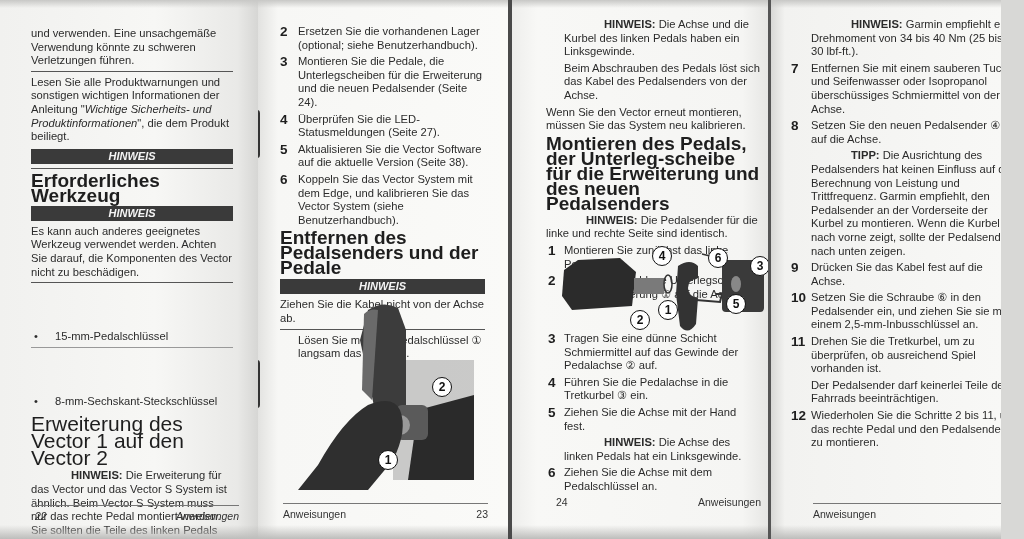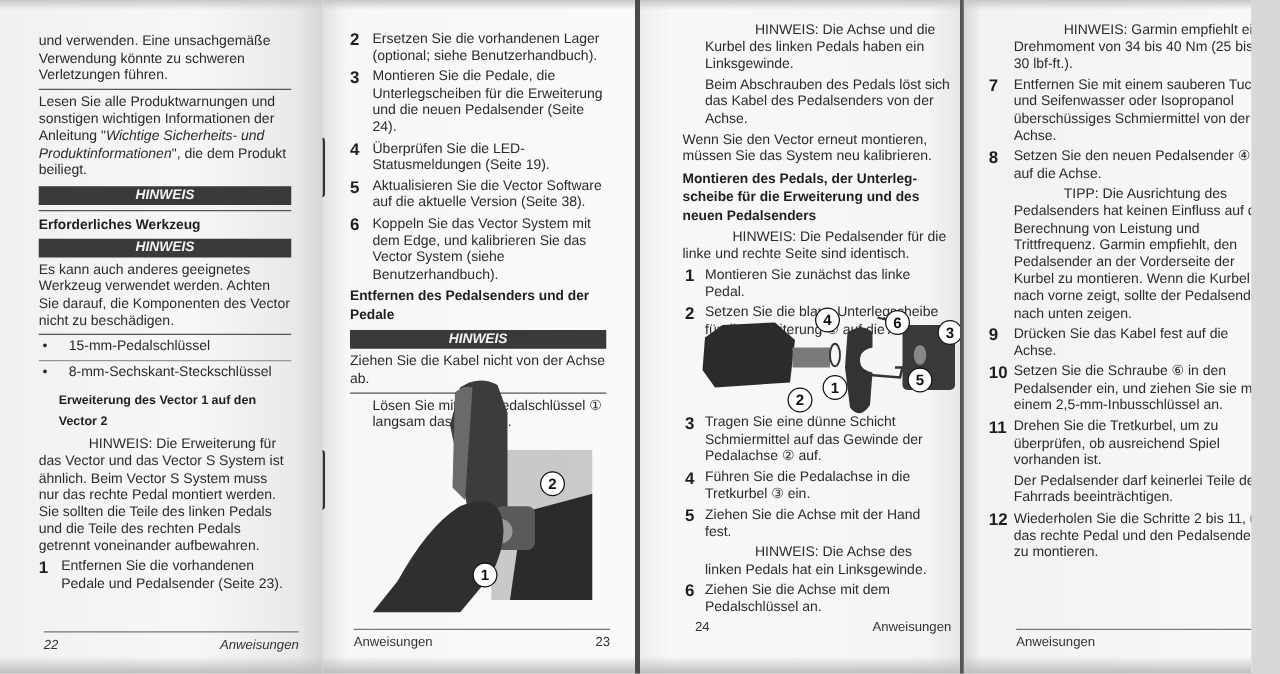--- a/index.html
+++ b/index.html
@@ -22,25 +22,25 @@
   .p23 .col { left: 22px; top: 25px; width: 205px; }
   .p24 .col { left: 52px; top: 18px; width: 196px; }
   .p25 .col { left: 40px; top: 18px; width: 205px; }
 
   p { margin-bottom: 3px; }
   .rule { border-top: 1px solid #555; margin: 3px 0 4px; }
   .notice-bar {
     background: #3a3a3a; color: #f4f4f4; font-style: italic; font-weight: bold;
     text-align: center; font-size: 11px; height: 15px; line-height: 15px; margin: 5px 0 4px;
   }
-  h2 { font-size: 11px; line-height: 15px; font-weight: bold; color: #1e1e1e; margin: 3px 0 3px; }
-  h1 { font-size: 10px; line-height: 17px; font-weight: bold; color: #1e1e1e; margin: 4px 16px 3px; }
-  .b { font-weight: normal; padding-left: 40px; }
+  h2 { font-size: 19px; line-height: 15px; font-weight: bold; color: #1e1e1e; margin: 3px 0 3px; }
+  h1 { font-size: 21px; line-height: 17px; font-weight: normal; color: #1e1e1e; margin: 4px 0 3px; }
+  .b { font-weight: bold; padding-left: 40px; }
   ul.bul { list-style: none; }
-  ul.bul li { position: relative; padding-left: 24px; padding-top: 3px; padding-bottom: 3px; border-bottom: 1px solid #999; }
+  ul.bul li { position: relative; padding-left: 24px; padding-top: 3px; padding-bottom: 3px; border-bottom: 1px solid #999; margin-top: 44px; }
   ul.bul li:last-child { border-bottom: none; }
   ul.bul li::before { content: "•"; position: absolute; left: 3px; }
 
   .step { display: flex; margin-bottom: 3px; }
   .num { width: 18px; flex: 0 0 18px; font-weight: bold; font-size: 13.5px; line-height: 14px; color: #1e1e1e; }
   .p25 .num { width: 20px; flex: 0 0 20px; margin-left: -20px; }
   .p24 .num { margin-left: -30px; width: 30px; flex-basis: 30px; padding-left: 14px;}
   .stext { flex: 1; }
   .indent { padding-left: 18px; }
 
@@ -99,21 +99,21 @@
     <div class="step">
         <span class="num">2</span>
         <span class="stext">Ersetzen Sie die vorhandenen Lager (optional; siehe Benutzerhandbuch).</span>
       </div>
     <div class="step">
         <span class="num">3</span>
         <span class="stext">Montieren Sie die Pedale, die Unterlegscheiben für die Erweiterung und die neuen Pedalsender (Seite 24).</span>
       </div>
     <div class="step">
         <span class="num">4</span>
-        <span class="stext">Überprüfen Sie die LED-Statusmeldungen (Seite 19).</span>
+        <span class="stext">Überprüfen Sie die LED-Statusmeldungen (Seite 27).</span>
       </div>
     <div class="step">
         <span class="num">5</span>
         <span class="stext">Aktualisieren Sie die Vector Software auf die aktuelle Version (Seite 38).</span>
       </div>
     <div class="step">
         <span class="num">6</span>
         <span class="stext">Koppeln Sie das Vector System mit dem Edge, und kalibrieren Sie das Vector System (siehe Benutzerhandbuch).</span>
       </div>
     <h2>Entfernen des Pedalsenders und der Pedale</h2>

